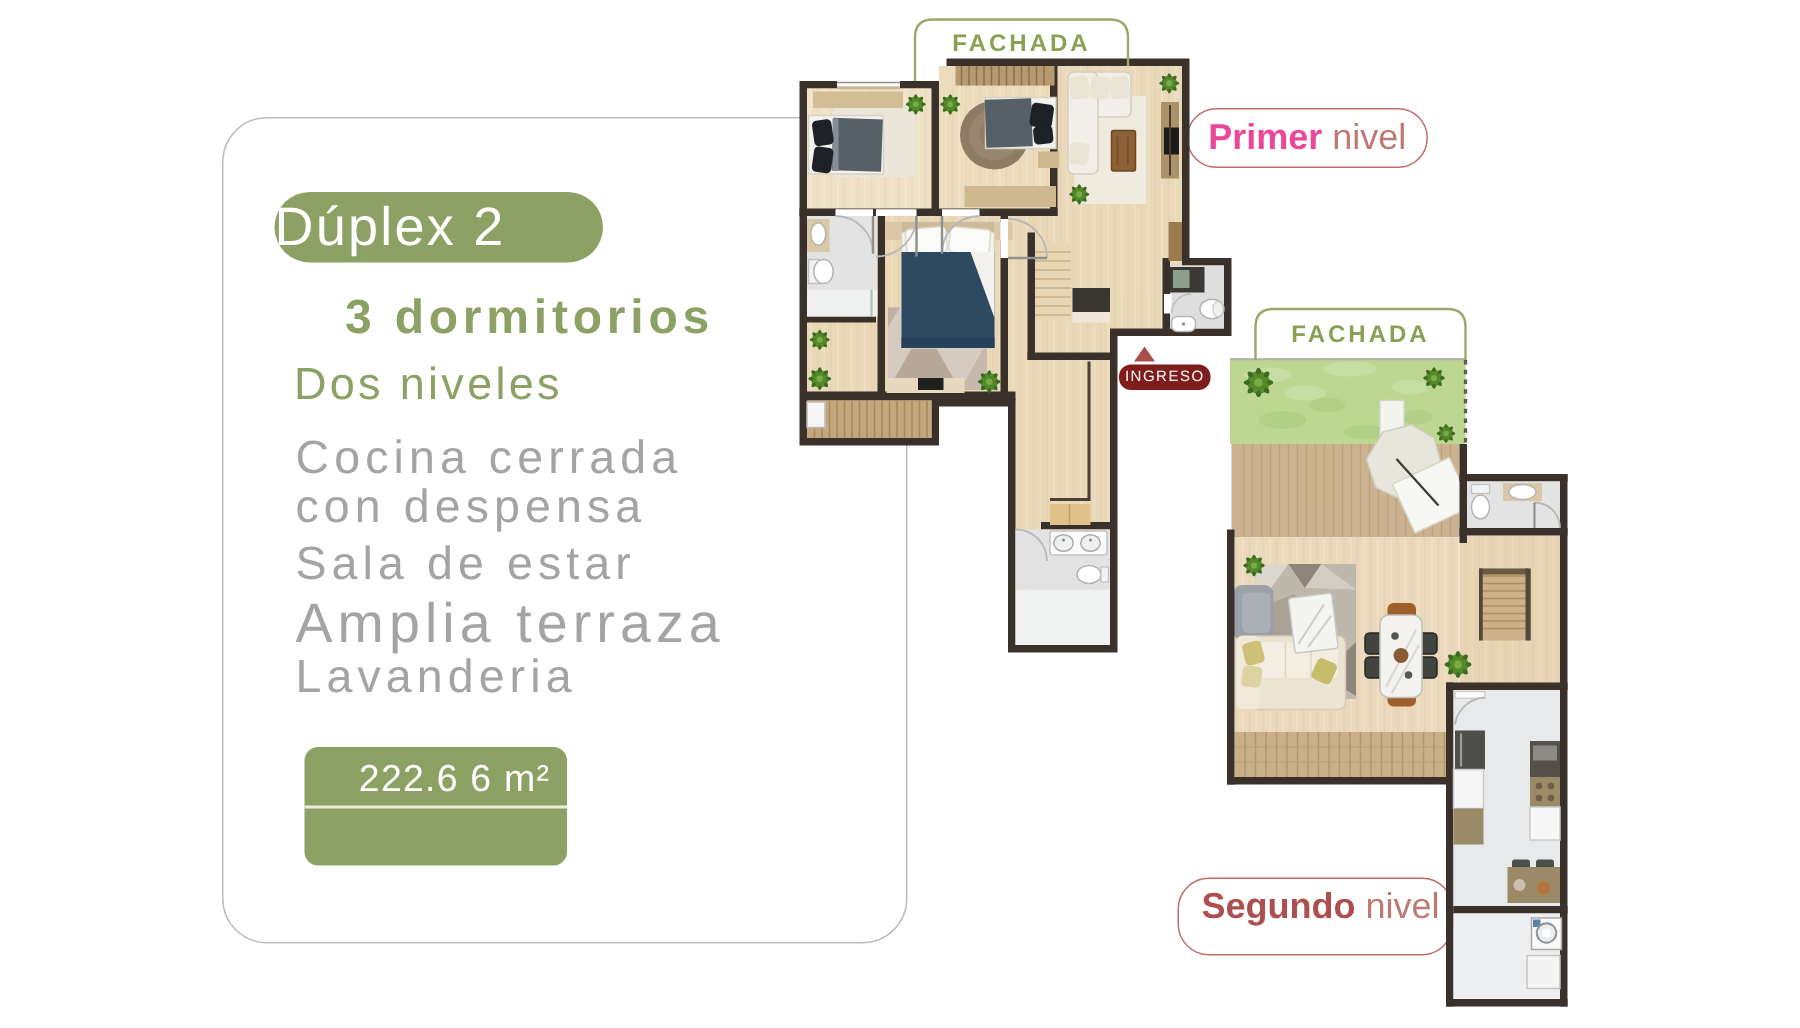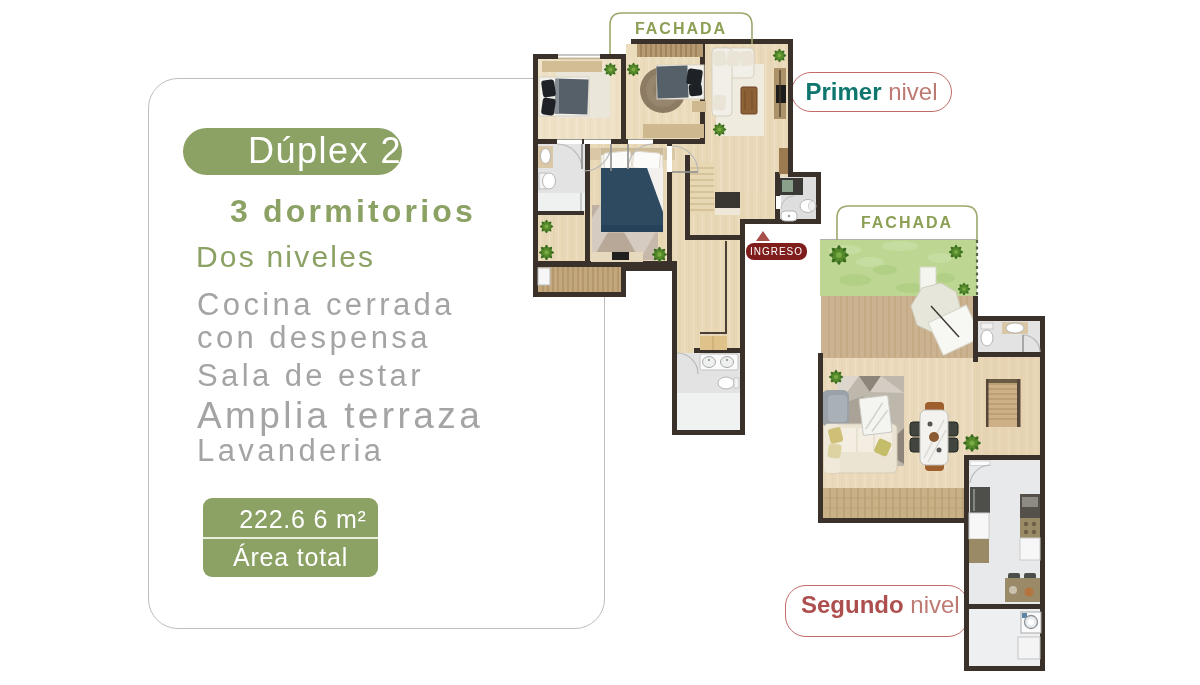--- a/index.html
+++ b/index.html
@@ -5,40 +5,39 @@
   html,body{margin:0;padding:0;background:#ffffff;width:1200px;height:685px;overflow:hidden;}
   *{box-sizing:border-box;}
   body{font-family:"Liberation Sans",sans-serif;position:relative;}
   .abs{position:absolute;}
 </style>
 </head>
 <body>
 
 <div class="abs" style="left:148px;top:78px;width:457px;height:551px;border:1px solid #bdbdbd;border-radius:30px;background:#ffffff;"></div>
 
-<div class="abs" style="left:183px;top:128px;width:219px;height:47px;background:#8ca164;border-radius:24px;color:#ffffff;font-size:36px;letter-spacing:1.5px;text-align:right;line-height:46px;">Dúplex 2</div>
+<div class="abs" style="left:183px;top:128px;width:219px;height:47px;background:#8ca164;border-radius:24px;color:#ffffff;font-size:36px;letter-spacing:1.5px;text-align:left;line-height:46px;">Dúplex 2</div>
 
 <div class="abs" style="left:195px;top:193px;font-size:32px;font-weight:bold;color:#8ca164;letter-spacing:3.2px;margin-left:35px;">3 dormitorios</div>
 
 <div class="abs" style="left:196px;top:240px;font-size:30px;color:#8ca164;letter-spacing:2.2px;">Dos niveles</div>
 
 <div class="abs" style="left:197px;top:288px;font-size:31px;color:#a4a4a4;line-height:33px;letter-spacing:3.4px;">Cocina cerrada<br>con despensa</div>
 
 <div class="abs" style="left:197px;top:358px;font-size:31px;color:#a4a4a4;letter-spacing:3.4px;">Sala de estar</div>
 
 <div class="abs" style="left:197px;top:395px;font-size:37px;color:#a4a4a4;letter-spacing:3.4px;">Amplia terraza</div>
 
 <div class="abs" style="left:197px;top:433px;font-size:31px;color:#a4a4a4;letter-spacing:3.4px;">Lavanderia</div>
 
 <div class="abs" style="left:203px;top:498px;width:175px;height:79px;background:#8ca164;border-radius:9px;color:#ffffff;text-align:center;">
   <div style="height:41px;line-height:43px;font-size:25px;letter-spacing:0.8px;border-bottom:2px solid #e9efdd;padding-left:25px;">222.6 6 m²</div>
-  <div style="height:36px;line-height:36px;font-size:25px;letter-spacing:0.8px;">Área total</div>
 </div>
 
-<div class="abs" style="left:791px;top:72px;width:161px;height:40px;border:1.5px solid #c26b6b;border-radius:21px;font-size:24px;line-height:37px;text-align:center;"><b style="color:#0f766e;">Primer</b> <span style="color:#bd7a72;">nivel</span></div>
+<div class="abs" style="left:791px;top:72px;width:161px;height:40px;border:1.5px solid #c26b6b;border-radius:21px;font-size:24px;line-height:37px;text-align:center;"><b style="color:#ec4899;">Primer</b> <span style="color:#bd7a72;">nivel</span></div>
 
 <div class="abs" style="left:785px;top:585px;width:184px;height:52px;border:1.5px solid #c26b6b;border-radius:21px;font-size:24px;line-height:37px;padding-left:15px;white-space:nowrap;"><b style="color:#ad4f4e;">Segundo</b> <span style="color:#bd7a72;">nivel</span></div>
 
 <div class="abs" style="left:756px;top:231px;width:0;height:0;border-left:7px solid transparent;border-right:7px solid transparent;border-bottom:10px solid #a84f4b;"></div>
 
 <div class="abs" style="left:746px;top:243px;width:61px;height:17px;background:#7f1d1d;border-radius:8px;color:#ffffff;font-size:10px;line-height:17px;text-align:center;letter-spacing:1px;">INGRESO</div>
 
 <svg class="abs" style="left:500px;top:0px;" width="340" height="450" viewBox="500 0 340 450">
 <defs>
 <symbol id="plant" viewBox="-10 -10 20 20">

